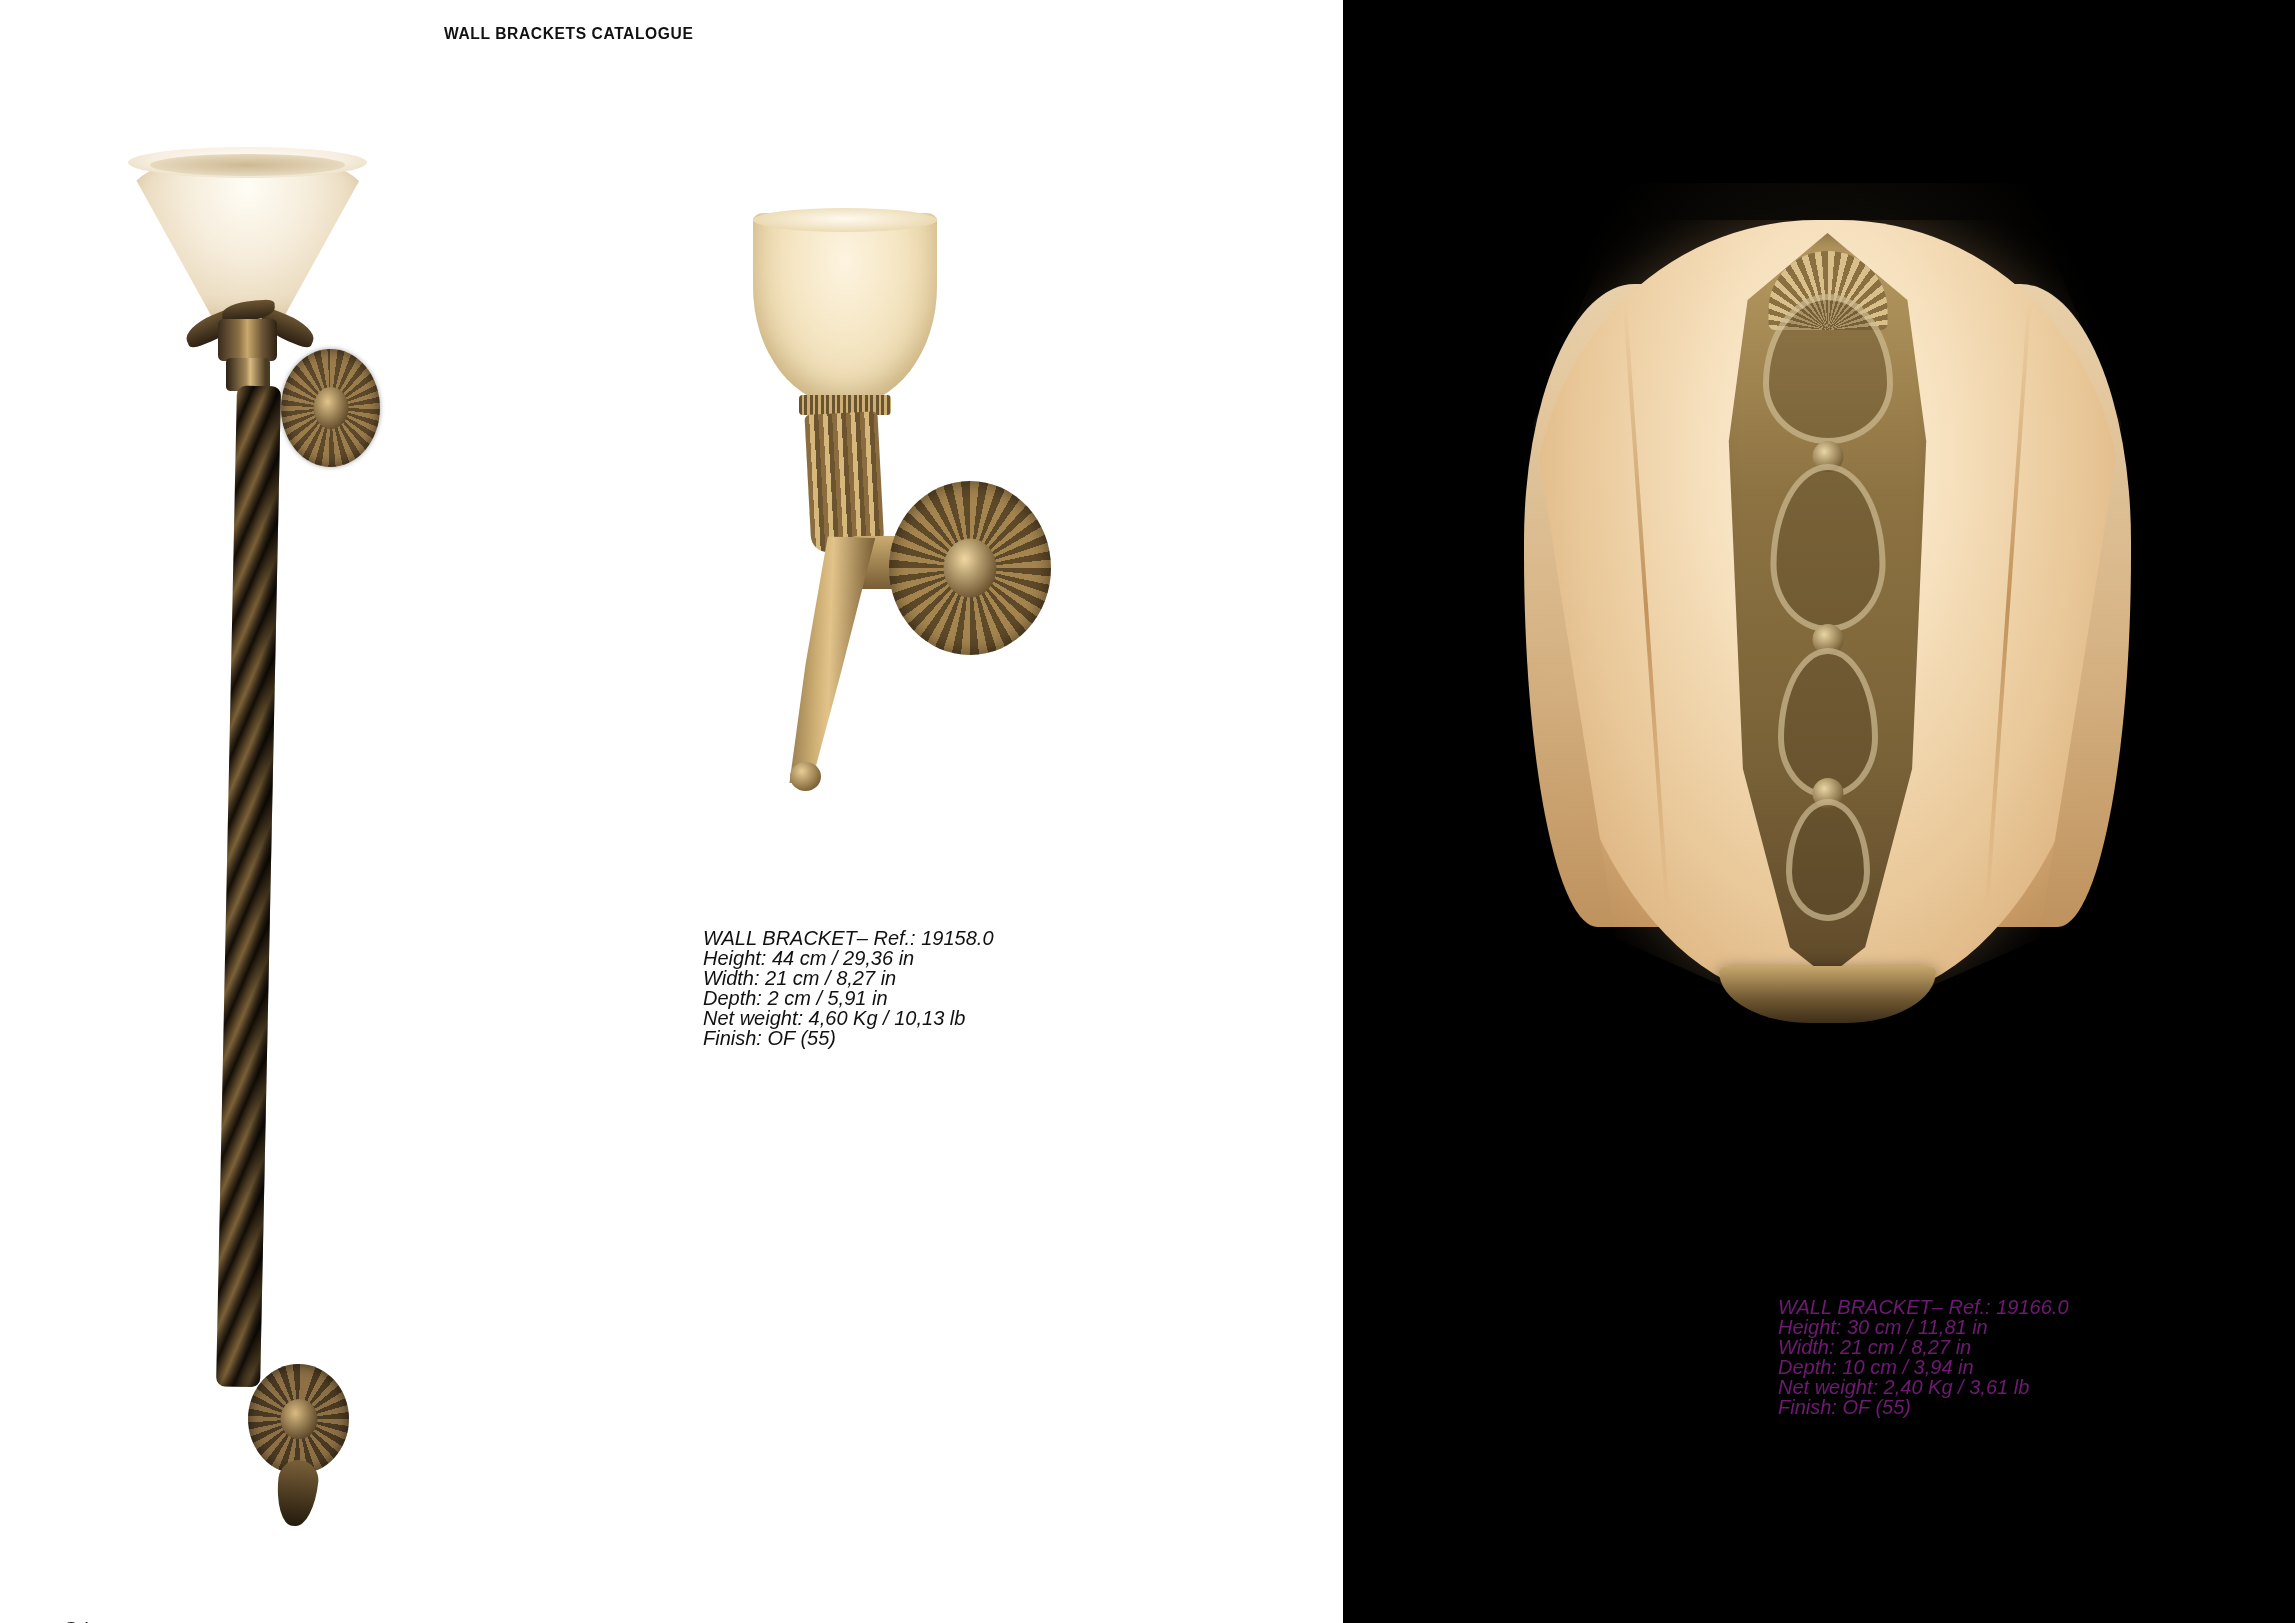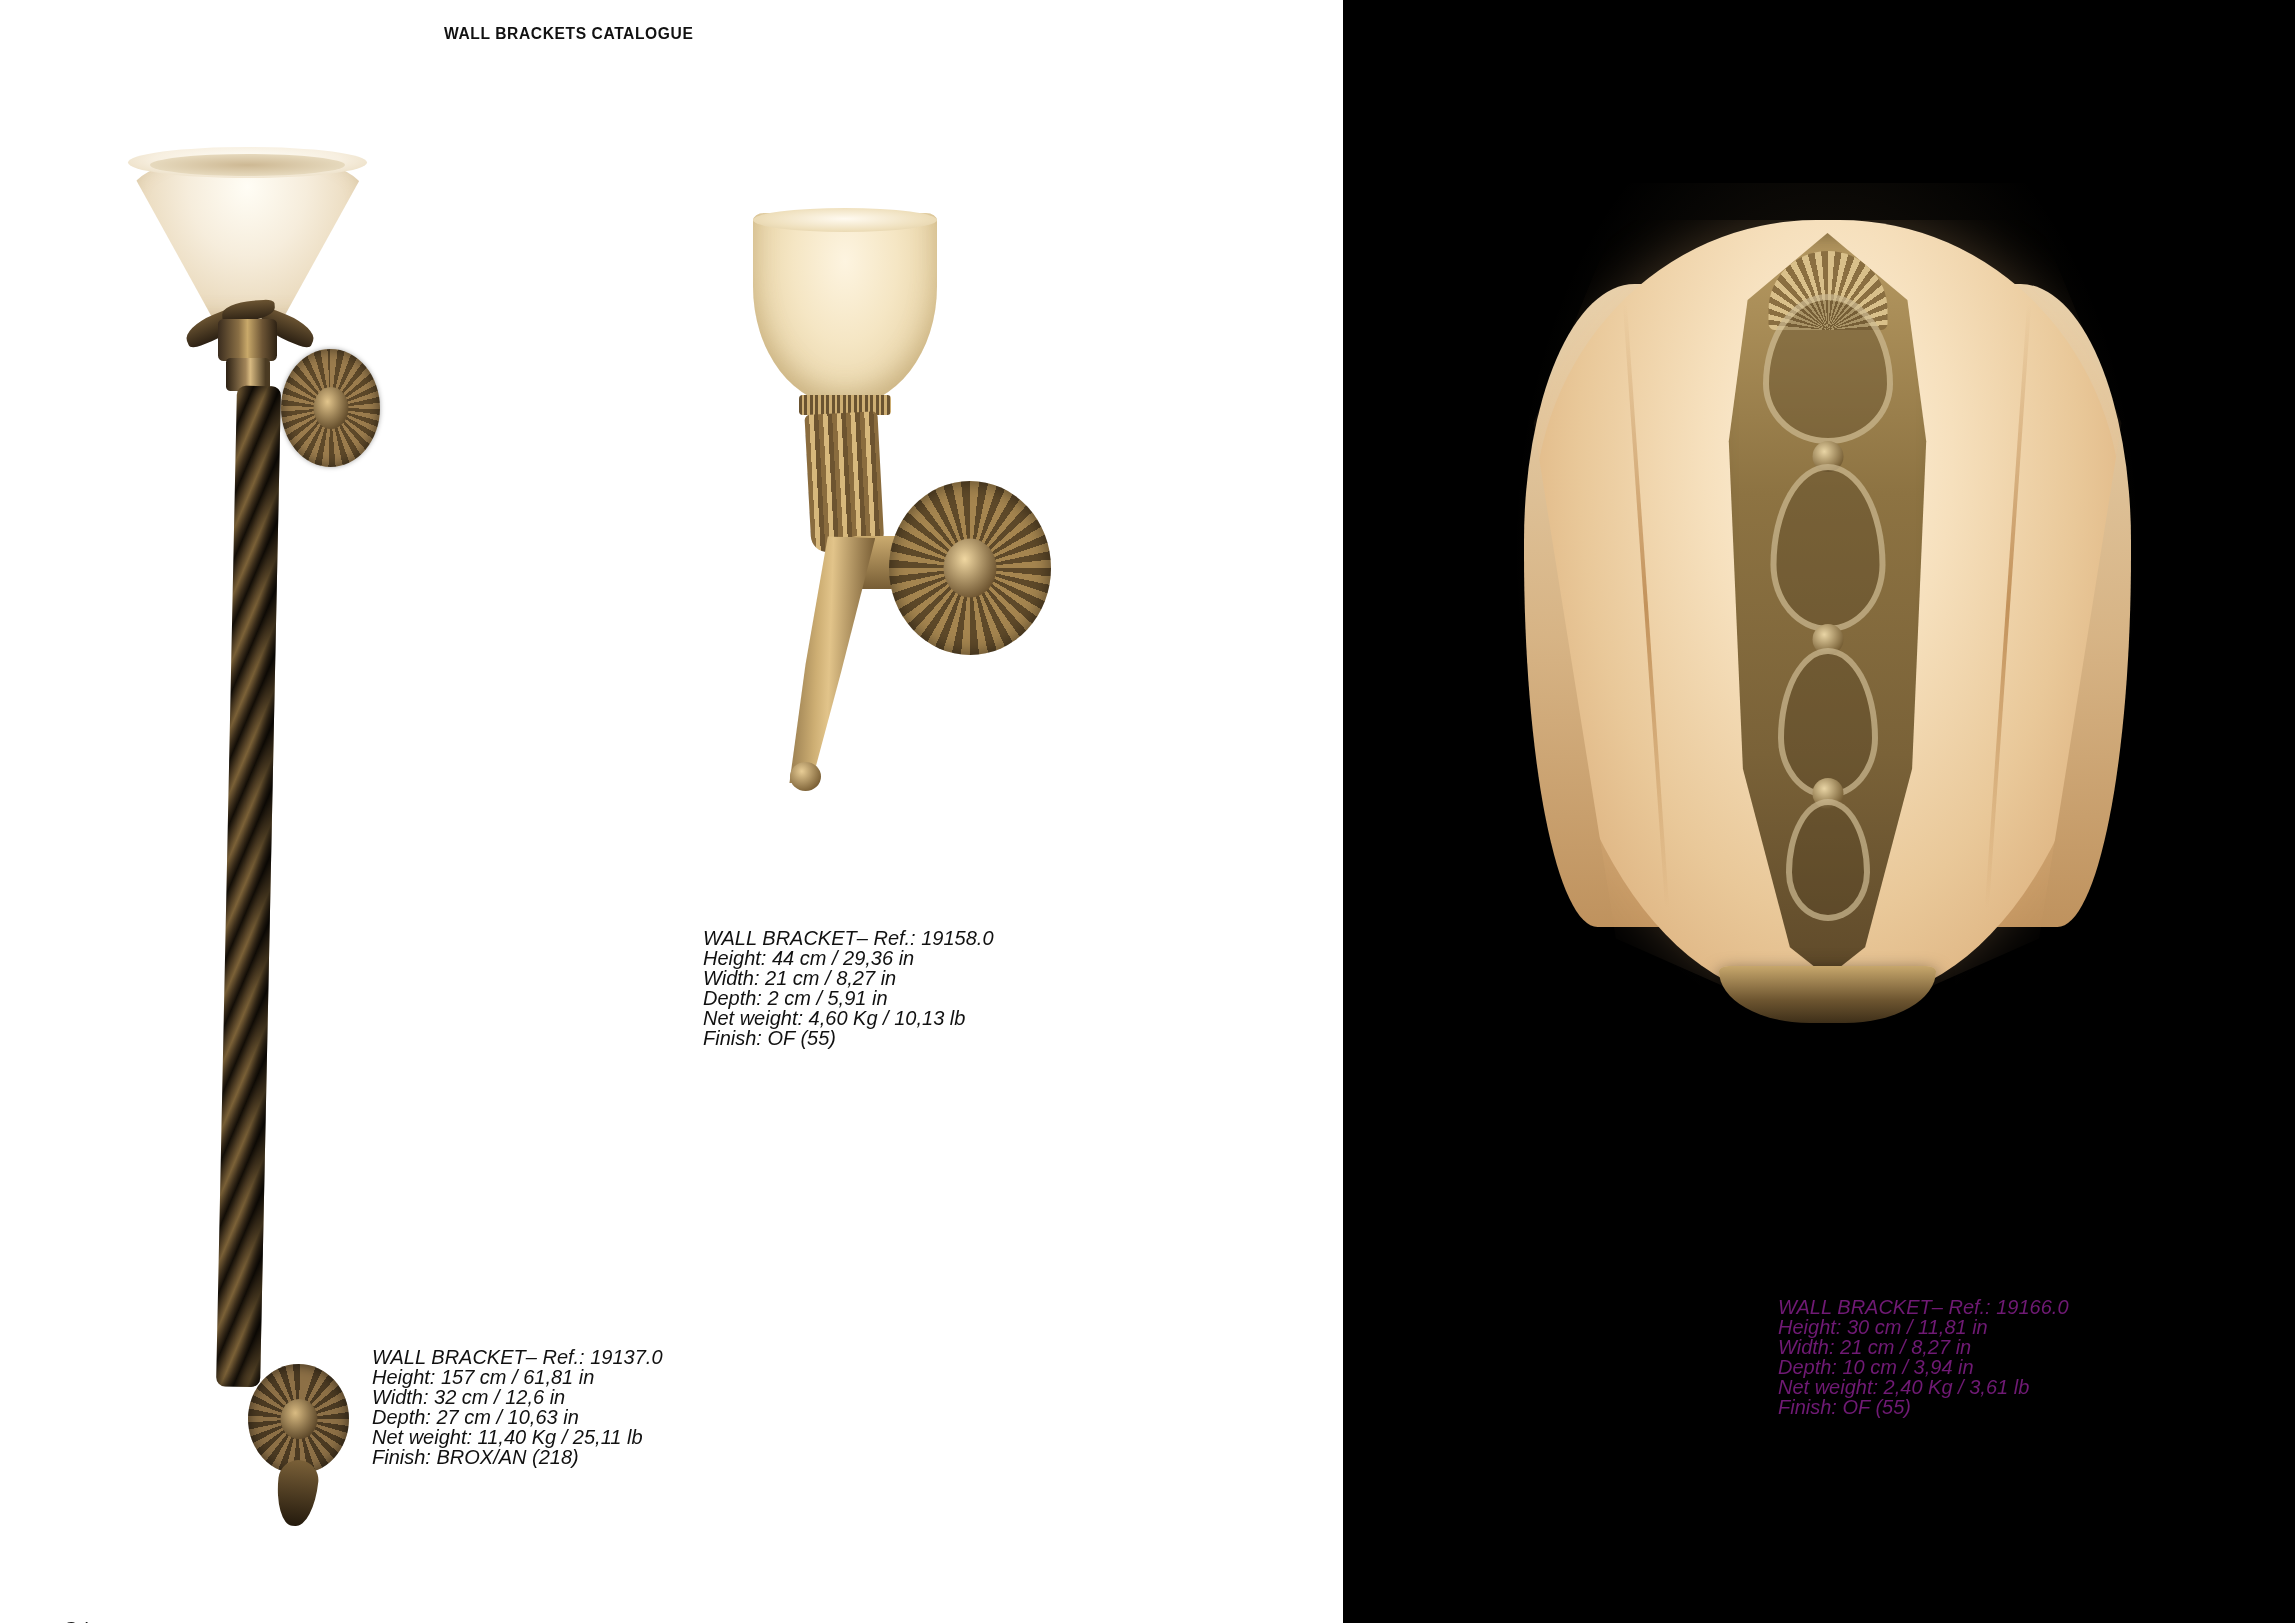--- a/index.html
+++ b/index.html
@@ -400,28 +400,20 @@
       <div class="l3-dot d1"></div>
       <div class="l3-orn o2"></div>
       <div class="l3-dot d2"></div>
       <div class="l3-orn o3"></div>
       <div class="l3-dot d3"></div>
       <div class="l3-orn o4"></div>
     </div>
     <div class="l3-foot"></div>
   </div>
 
-  <div class="spec" id="spec-19137">
-    <span class="line">WALL BRACKET– Ref.: 19137.0</span>
-    <span class="line">Height: 157 cm / 61,81 in</span>
-    <span class="line">Width: 32 cm / 12,6 in</span>
-    <span class="line">Depth: 27 cm / 10,63 in</span>
-    <span class="line">Net weight: 11,40 Kg / 25,11 lb</span>
-    <span class="line">Finish: BROX/AN (218)</span>
-  </div>
 
   <div class="spec" id="spec-19158">
     <span class="line">WALL BRACKET– Ref.: 19158.0</span>
     <span class="line">Height: 44 cm / 29,36 in</span>
     <span class="line">Width: 21 cm / 8,27 in</span>
     <span class="line">Depth: 2 cm / 5,91 in</span>
     <span class="line">Net weight: 4,60 Kg / 10,13 lb</span>
     <span class="line">Finish: OF (55)</span>
   </div>
 

